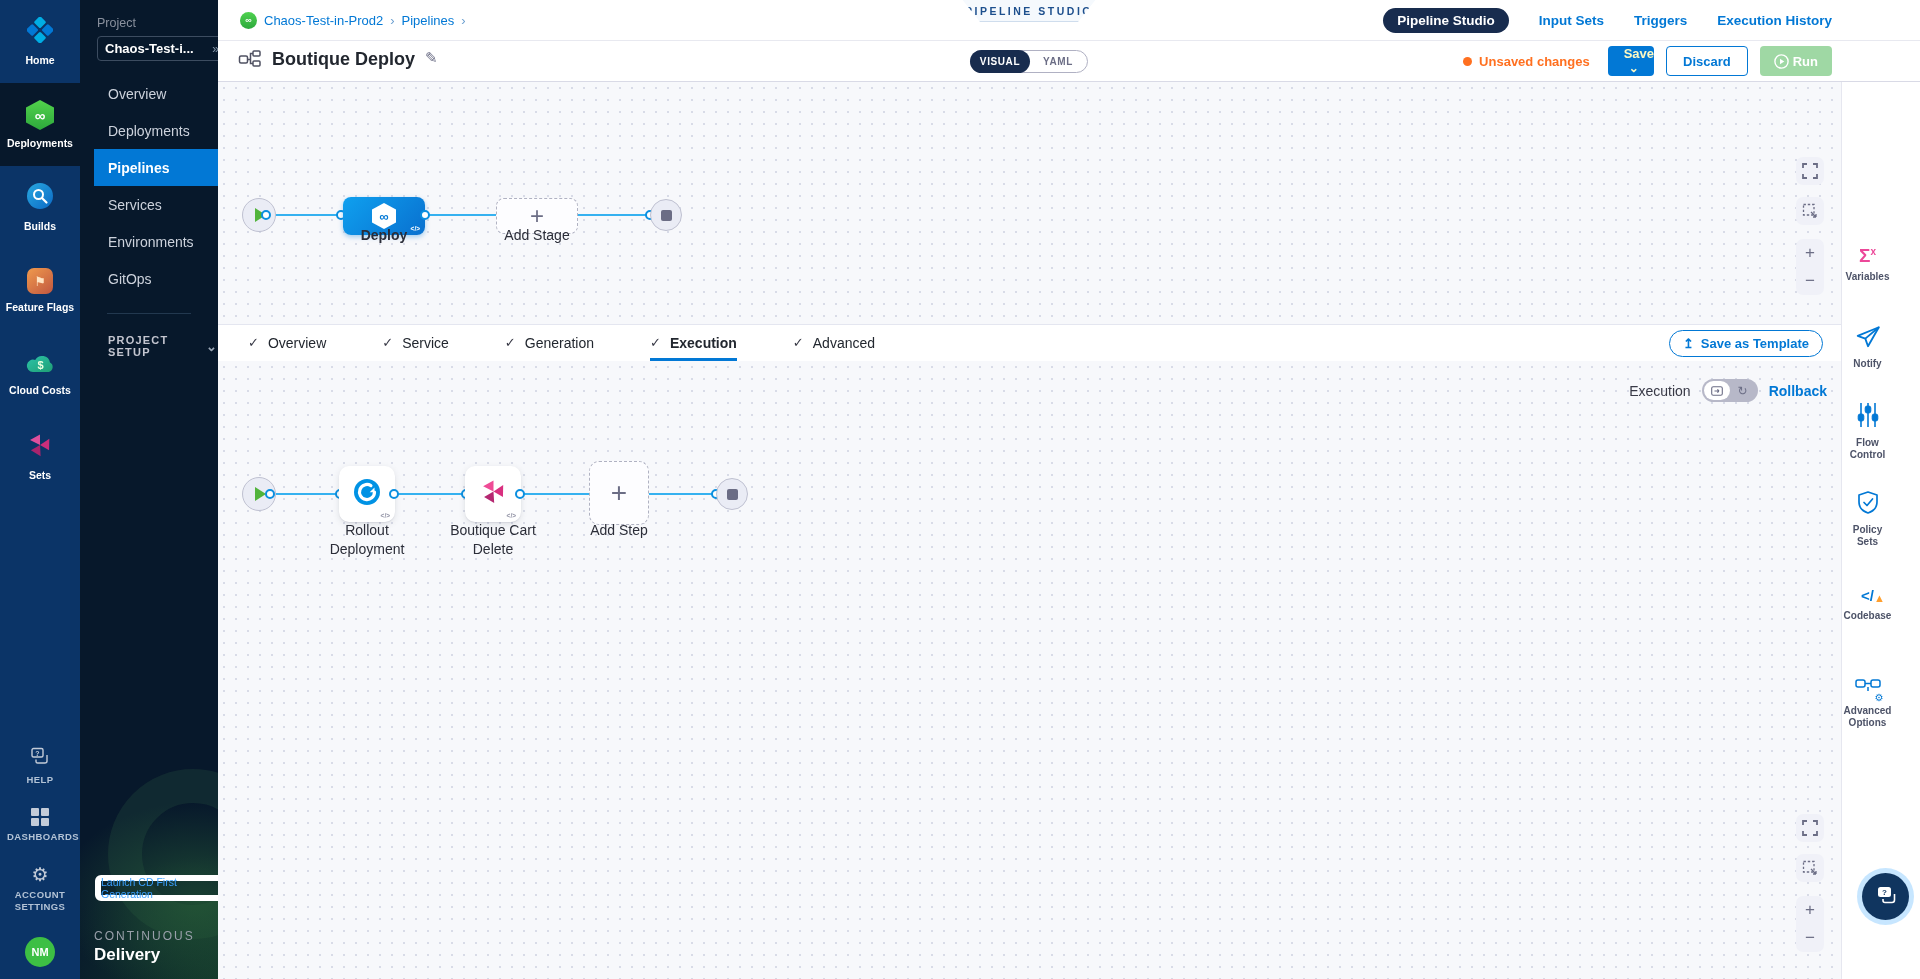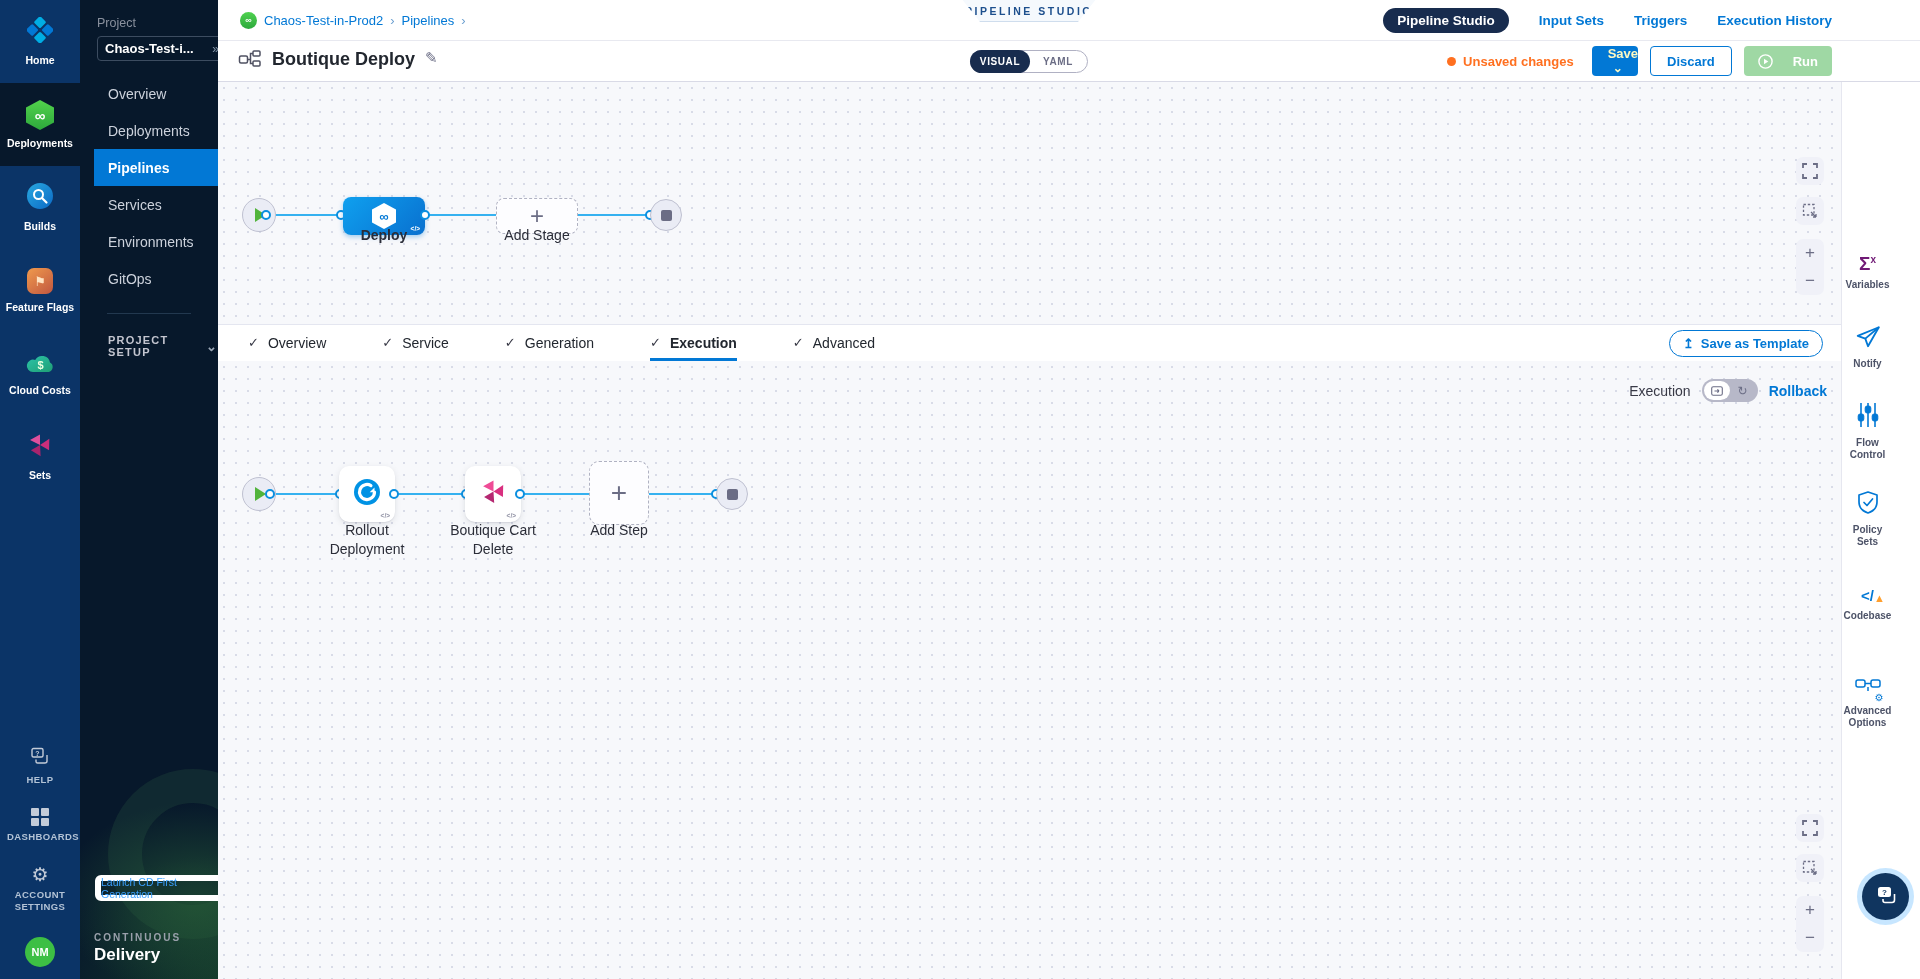--- a/index.html
+++ b/index.html
@@ -41,21 +41,21 @@
   .side-menu { margin-top:14px; position:relative; z-index:1; }
   .side-item { height:37px; display:flex; align-items:center; padding-left:28px; font-size:14px; color:#ccd2dc; cursor:pointer; }
   .side-item.active { background:#0278d5; color:#fff; margin-left:14px; padding-left:14px; font-weight:600; }
   .side-divider { height:1px; background:#22384f; margin:16px 27px 0 27px; }
   .side-section { display:flex; align-items:center; gap:26px; margin:20px 0 0 28px; color:#c3c5cf;
                   font-size:11px; font-weight:700; letter-spacing:1.2px; cursor:pointer; }
   .side-section .chev { font-size:13px; color:#9aa6b5; }
   .launch-btn { position:absolute; left:15px; bottom:78px; width:132px; height:26px; border:6px solid #ffffff; border-radius:6px;
       color:#3aa0ff; font-size:10.5px; display:flex; align-items:center; justify-content:center; cursor:pointer; z-index:2; background:rgba(7,24,43,.25); }
   .side-footer { position:absolute; left:14px; bottom:14px; z-index:2; }
-  .footer-kicker { color:#9aa0ab; font-size:10px; font-weight:700; letter-spacing:2px; }
+  .footer-kicker { color:#9aa0ab; font-size:12px; font-weight:400; letter-spacing:2px; }
   .footer-title { color:#fff; font-size:17px; font-weight:700; margin-top:2px; }
 
   
   .main { flex:1; display:flex; flex-direction:column; min-width:0; position:relative; }
   .topbar { height:41px; background:#fff; border-bottom:1px solid #e8e9f0; display:flex; align-items:center;
             padding:0 88px 0 22px; position:relative; }
   .crumbs { display:flex; align-items:center; gap:7px; font-size:13px; color:#0278d5; font-weight:500; }
   .crumb-icon { width:17px; height:17px; border-radius:50%; background:linear-gradient(180deg,#4fd24f,#2da83c);
                 color:#fff; font-size:9px; font-weight:700; display:flex; align-items:center; justify-content:center; }
   .crumb-link { cursor:pointer; }
@@ -80,21 +80,21 @@
   .mode-seg.off { color:#6b6d85; }
   .title-actions { margin-left:auto; display:flex; align-items:center; gap:12px; }
   .unsaved { display:flex; align-items:center; gap:7px; color:#ff7020; font-size:13px; font-weight:700; margin-right:6px; }
   .unsaved .dot { width:9px; height:9px; border-radius:50%; background:#ff7020; }
   .btn { height:30px; border-radius:4px; display:flex; align-items:center; justify-content:center; font-size:13px;
          font-weight:700; cursor:pointer; user-select:none; }
   .btn-save { background:#0278d5; color:#fef9c3; padding:0 0 0 16px;flex-direction:column; }
   .btn-save .save-div { width:1px; height:16px; background:rgba(255,255,255,.45); margin:0 8px 0 14px; }
   .btn-save .caret { font-size:12px; padding:0 10px 2px 0; }
   .btn-discard { border:1px solid #0278d5; color:#0278d5; background:#fff; padding:0 16px; }
-  .btn-run { background:#9fd8a4; color:#fff; padding:0 14px; gap:20px; cursor:default; }
+  .btn-run { background:#9fd8a4; color:#fff; padding:0 14px; gap:4px; cursor:default; }
 
   .body-row { flex:1; display:flex; min-height:0; }
   .content { width:1623px; display:flex; flex-direction:column; flex:none; }
   .dots-bg { background-color:#f7f8fb; background-image:radial-gradient(#d8dbe7 1px, transparent 1.3px); background-size:12px 12px; }
 
   
   .stage-canvas { height:242px; position:relative; }
   .exec-canvas { flex:1; position:relative; }
   .flow-line { position:absolute; height:2px; background:#35b1f0; }
   .node-dot { position:absolute; width:10px; height:10px; border-radius:50%; background:#fff; border:2px solid #0b8fe0; }
@@ -142,21 +142,21 @@
   .exec-toggle { width:56px; height:23px; background:#b7b8c8; border-radius:12px; display:flex; align-items:center; padding:2px; cursor:pointer; }
   .exec-seg { width:26px; height:19px; border-radius:10px; display:flex; align-items:center; justify-content:center; }
   .exec-seg.on { background:#fff; }
   .exec-seg .rb { color:#6b6d85; font-size:12px; line-height:12px; }
   .rollback-link { color:#0278d5; font-size:14px; font-weight:600; cursor:pointer; }
 
   
   .right-toolbar { width:52px; border-left:1px solid #e6e7f0; background:#fff; position:relative; flex:none; }
   .tool-item { position:absolute; left:0; width:51px; display:flex; flex-direction:column; align-items:center; gap:5px; cursor:pointer; }
   .tool-label { font-size:10px; font-weight:700; color:#4d5368; text-align:center; line-height:12px; max-width:48px; }
-  .sigma { color:#701a75; font-weight:700; font-size:19px; line-height:20px;margin-top:8px; }
+  .sigma { color:#ec4899; font-weight:700; font-size:19px; line-height:20px; }
   .sigma sup { font-size:10px; font-weight:700; }
   .codebase-ic { position:relative; color:#0278d5; font-weight:700; font-size:15px; line-height:18px; }
   .codebase-warn { position:absolute; right:-11px; bottom:-2px; color:#ff9f2e; font-size:11px; }
   .adv-gear { position:absolute; right:-3px; bottom:-3px; color:#0278d5; font-size:10px; }
 
   
   .chat-fab { position:absolute; left:1862px; top:873px; width:47px; height:47px; border-radius:50%; background:#10355f;
       display:flex; align-items:center; justify-content:center; cursor:pointer; z-index:9;
       box-shadow:0 0 0 5px rgba(130,200,255,.45); }
 </style>

